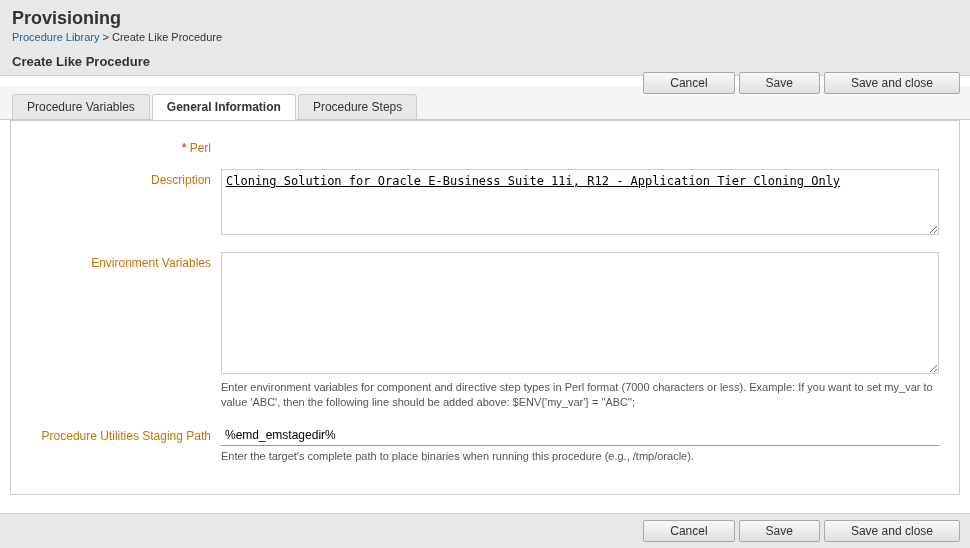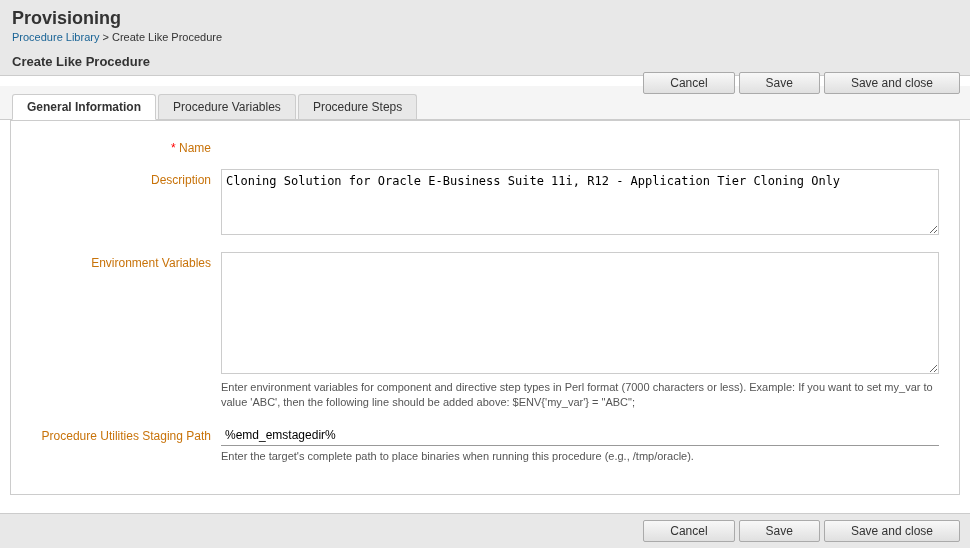--- a/index.html
+++ b/index.html
@@ -126,20 +126,21 @@
       background: transparent;
     }
     .form-textarea {
       width: 100%;
       border: 1px solid #ccc;
       padding: 4px;
       font-size: 12px;
       outline: none;
       resize: vertical;
       background: #fff;
+      text-decoration: underline;
     }
     .form-hint {
       font-size: 11px;
       color: #555;
       margin-top: 3px;
       line-height: 1.4;
     }
 
     
     .bottom-actions {
@@ -174,36 +175,36 @@
     <div class="page-subtitle">Create Like Procedure</div>
 
     <div class="header-actions">
       <button class="btn">Cancel</button>
       <button class="btn">Save</button>
       <button class="btn">Save and close</button>
     </div>
   </div>
 
   <div class="tabs-row" style="margin-top: 10px;">
+    <div class="tab">
+      <span>Procedure Variables</span>
+    </div>
     <div class="tab active">
       <span>General Information</span>
     </div>
     <div class="tab">
-      <span>Procedure Variables</span>
-    </div>
-    <div class="tab">
       <span>Procedure Steps</span>
     </div>
   </div>
 
   <div class="content-area">
 
     <div class="form-row">
       <div class="form-label">
-        <span class="required">* </span><span>Name</span>
+        <span class="required">* </span><span>Perl</span>
       </div>
     </div>
 
     <div class="form-row">
       <div class="form-label">Description</div>
       <div class="form-control-wrap">
         <textarea class="form-textarea" rows="4" style="">Cloning Solution for Oracle E-Business Suite 11i, R12 - Application Tier Cloning Only</textarea>
       </div>
     </div>
 

